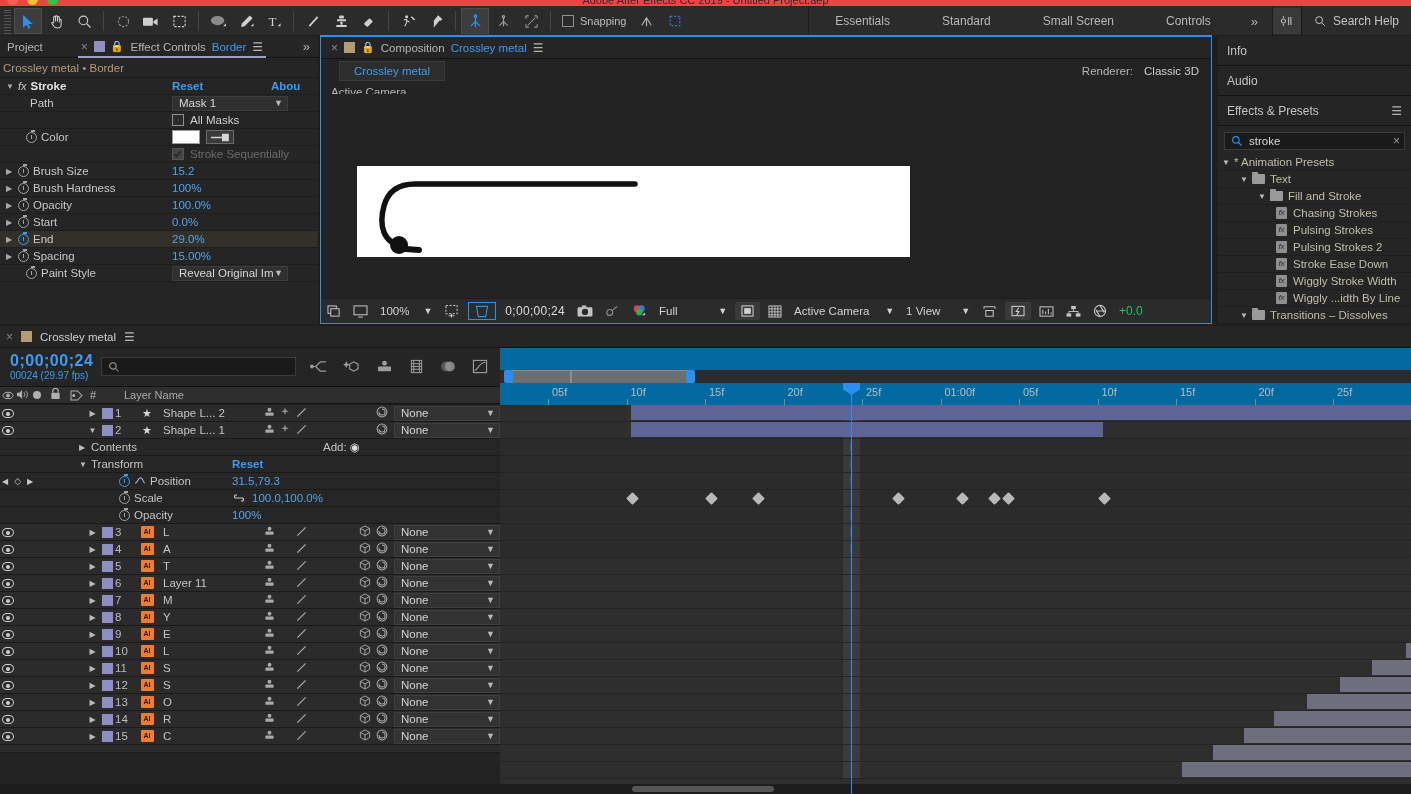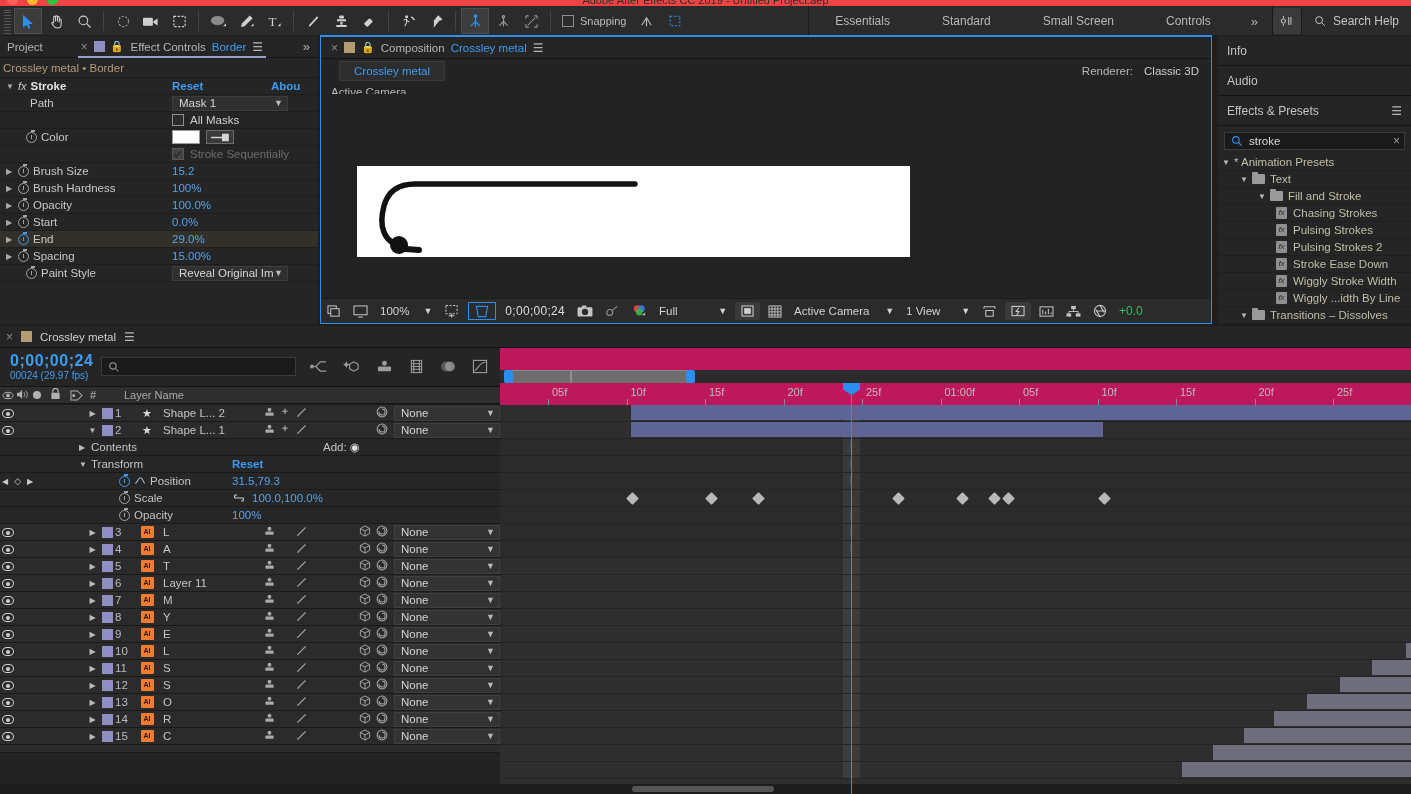--- a/index.html
+++ b/index.html
@@ -244,21 +244,21 @@
   .star { color: #d8d8d8; font-size: 11px; }
   .parent-dd {
     width: 118px; height: 15px; background: #333; border: 1px solid #3f3f3f; color: #d3d3d3;
     display: flex; align-items: center; justify-content: space-between; padding: 0 4px 0 6px;
     font-size: 11.5px;
   }
   .sw-ico { width: 16px; text-align: center; color: #9c9c9c; font-size: 10px; }
 
   
   .tl-right { position: absolute; left: 500px; top: 22px; right: 0; bottom: 0; }
-  .ruler { position: absolute; left: 0; top: 0; right: 0; height: 57px; background: #be185d; }
+  .ruler { position: absolute; left: 0; top: 0; right: 0; height: 57px; background: #0369a1; }
   .workarea-track {
     position: absolute; left: 0; top: 22px; right: 0; height: 13px; background: #2b2b2b;
   }
   .workarea-bar {
     position: absolute; top: 22px; height: 13px; background: #6e6e6e; border-top: 1px solid #8a8a8a;
   }
   .wa-handle { position: absolute; top: 22px; width: 9px; height: 13px; background: #2a8ff0; border-radius: 2px; }
   .wa-tick { position: absolute; top: 22px; width: 2px; height: 13px; background: #8e8e8e; }
   .ruler-lbl { position: absolute; top: 38px; font-size: 11px; color: #bdbdbd; }
   .ruler-tick { position: absolute; top: 51px; width: 1px; height: 6px; background: #8a8a8a; }

